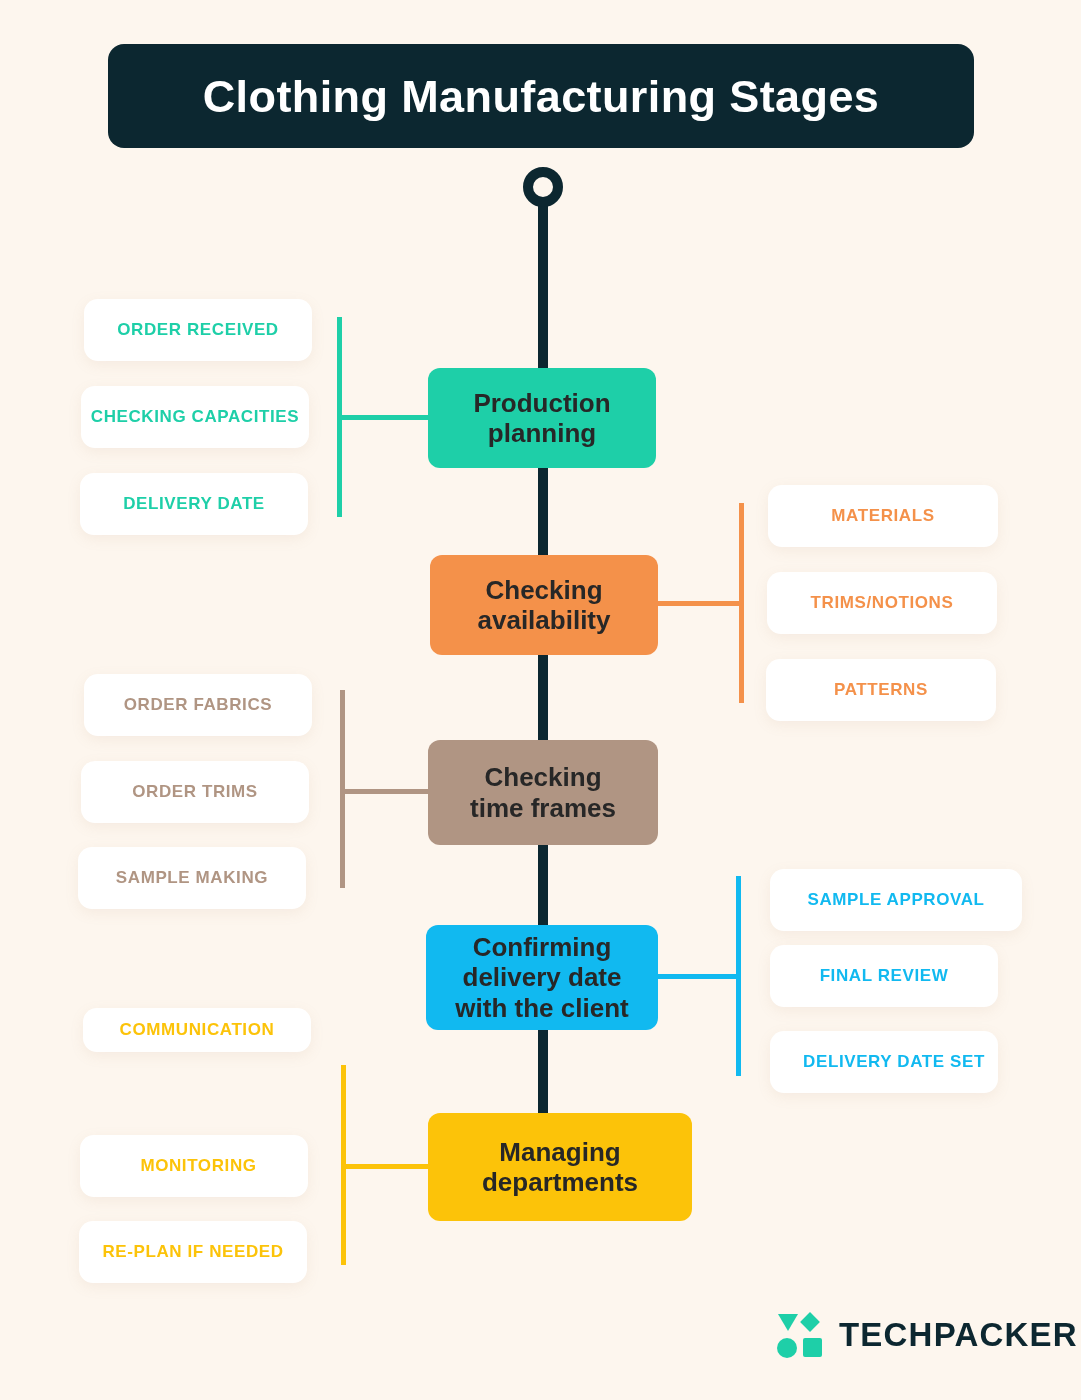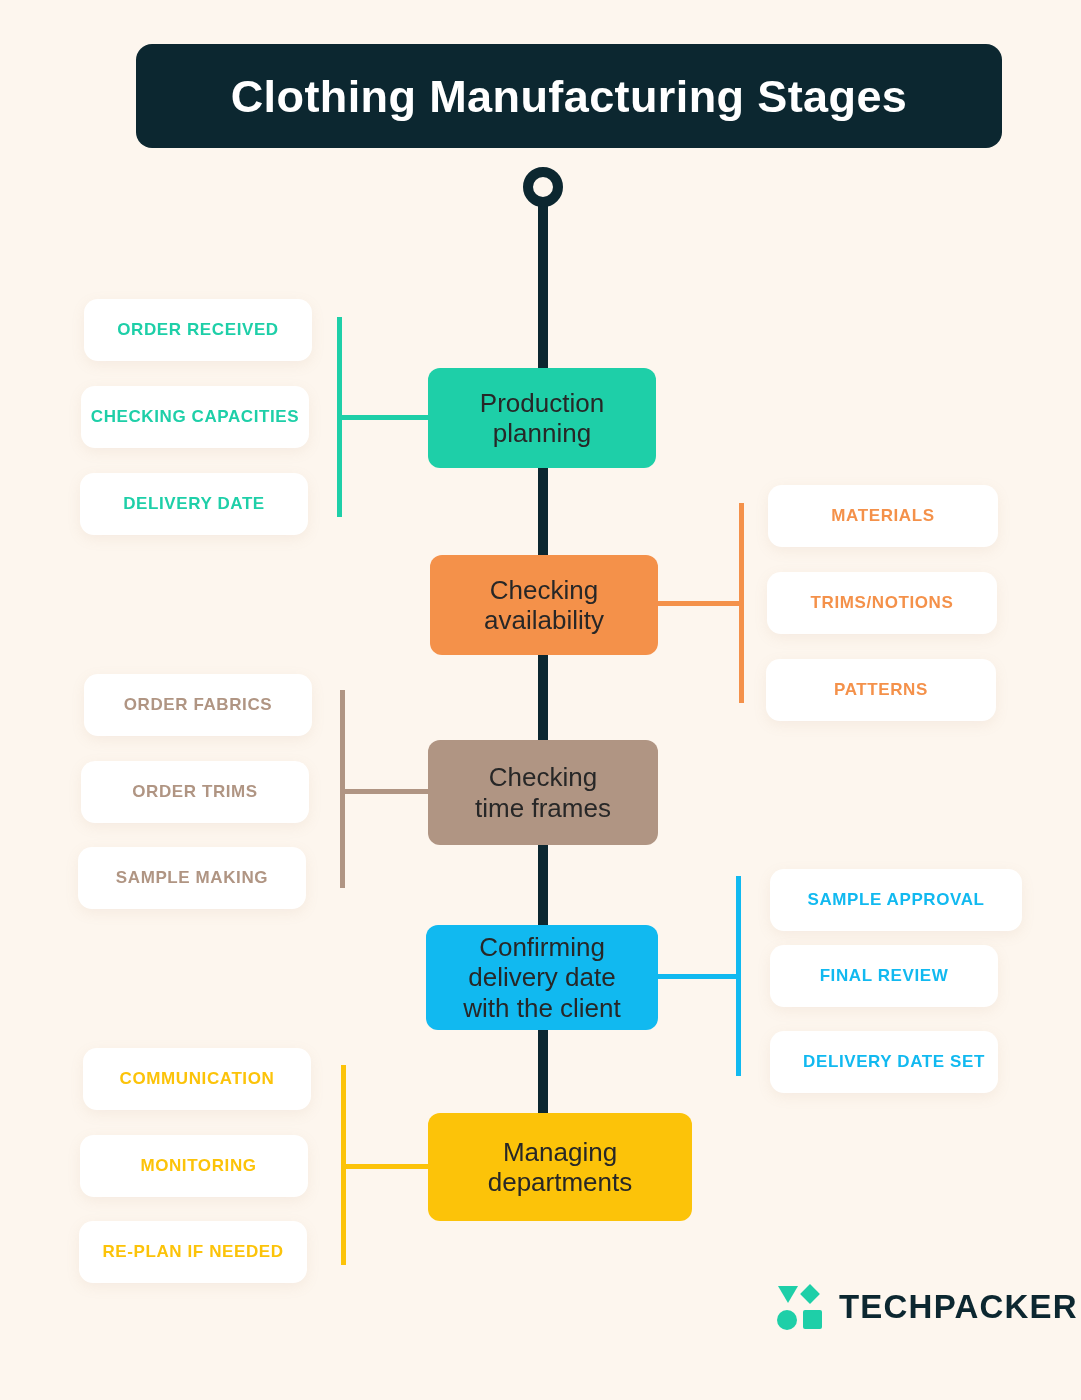--- a/index.html
+++ b/index.html
@@ -28,21 +28,20 @@
     left: 108px;
     top: 44px;
     width: 866px;
     height: 104px;
     background: #0c2730;
     border-radius: 16px;
     display: flex;
     align-items: center;
     justify-content: center;
     box-sizing: border-box;
-    margin-left: 28px;
   }
   .title-text {
     color: #ffffff;
     font-size: 45px;
     font-weight: bold;
     letter-spacing: 0.4px;
     text-align: center;
     line-height: 1;
   }
 
@@ -71,21 +70,21 @@
 
   
   .stage-box {
     position: absolute;
     border-radius: 12px;
     display: flex;
     align-items: center;
     justify-content: center;
     text-align: center;
     color: #272727;
-    font-weight: normal;
+    font-weight: bold;
     font-size: 26px;
     line-height: 1.16;
     z-index: 3;
     box-sizing: border-box;
     padding: 4px 10px;
   }
 
   #stage-0 { left: 428px; top: 368px;  width: 228px; height: 100px; }
   #stage-1 { left: 430px; top: 555px;  width: 228px; height: 100px; }
   #stage-2 { left: 428px; top: 740px;  width: 230px; height: 105px; }
@@ -120,21 +119,21 @@
     box-shadow: 0 4px 14px rgba(180, 140, 110, 0.10);
     box-sizing: border-box;
     padding: 4px 8px;
     z-index: 3;
   }
 
   
   .logo-wrap {
     position: absolute;
     left: 777px;
-    top: 1284px;
+    top: 1312px;
     display: flex;
     align-items: center;
     gap: 16px;
     z-index: 4;
   }
   .logo-mark {
     position: relative;
     width: 46px;
     height: 46px;
   }
@@ -247,21 +246,21 @@
   <div class="chip" style="left:770px;top:1031px;width:228px;height:62px;padding-left:28px;">
     <span style="color: rgb(17, 185, 240);">DELIVERY DATE SET</span>
   </div>
 
   <div class="stage-box" id="stage-4" style="background: rgb(252, 195, 9);">
     <span><span>Managing</span><br><span>departments</span></span>
   </div>
   <div class="conn-vert" style="left: 341px; top: 1065px; height: 200px; background: rgb(252, 195, 9);"></div>
   <div class="conn-horiz" style="left: 341px; top: 1164px; width: 91px; background: rgb(252, 195, 9);"></div>
 
-  <div class="chip" style="left:83px;top:1048px;width:228px;height:62px;">
+  <div class="chip" style="left:83px;top:1008px;width:228px;height:44px;">
     <span style="color: rgb(252, 195, 9);">COMMUNICATION</span>
   </div>
   <div class="chip" style="left:80px;top:1135px;width:228px;height:62px;">
     <span style="color: rgb(252, 195, 9); margin-left: 9px;">MONITORING</span>
   </div>
   <div class="chip" style="left:79px;top:1221px;width:228px;height:62px;">
     <span style="color: rgb(252, 195, 9);">RE-PLAN IF NEEDED</span>
   </div>
 
   <div class="logo-wrap">

